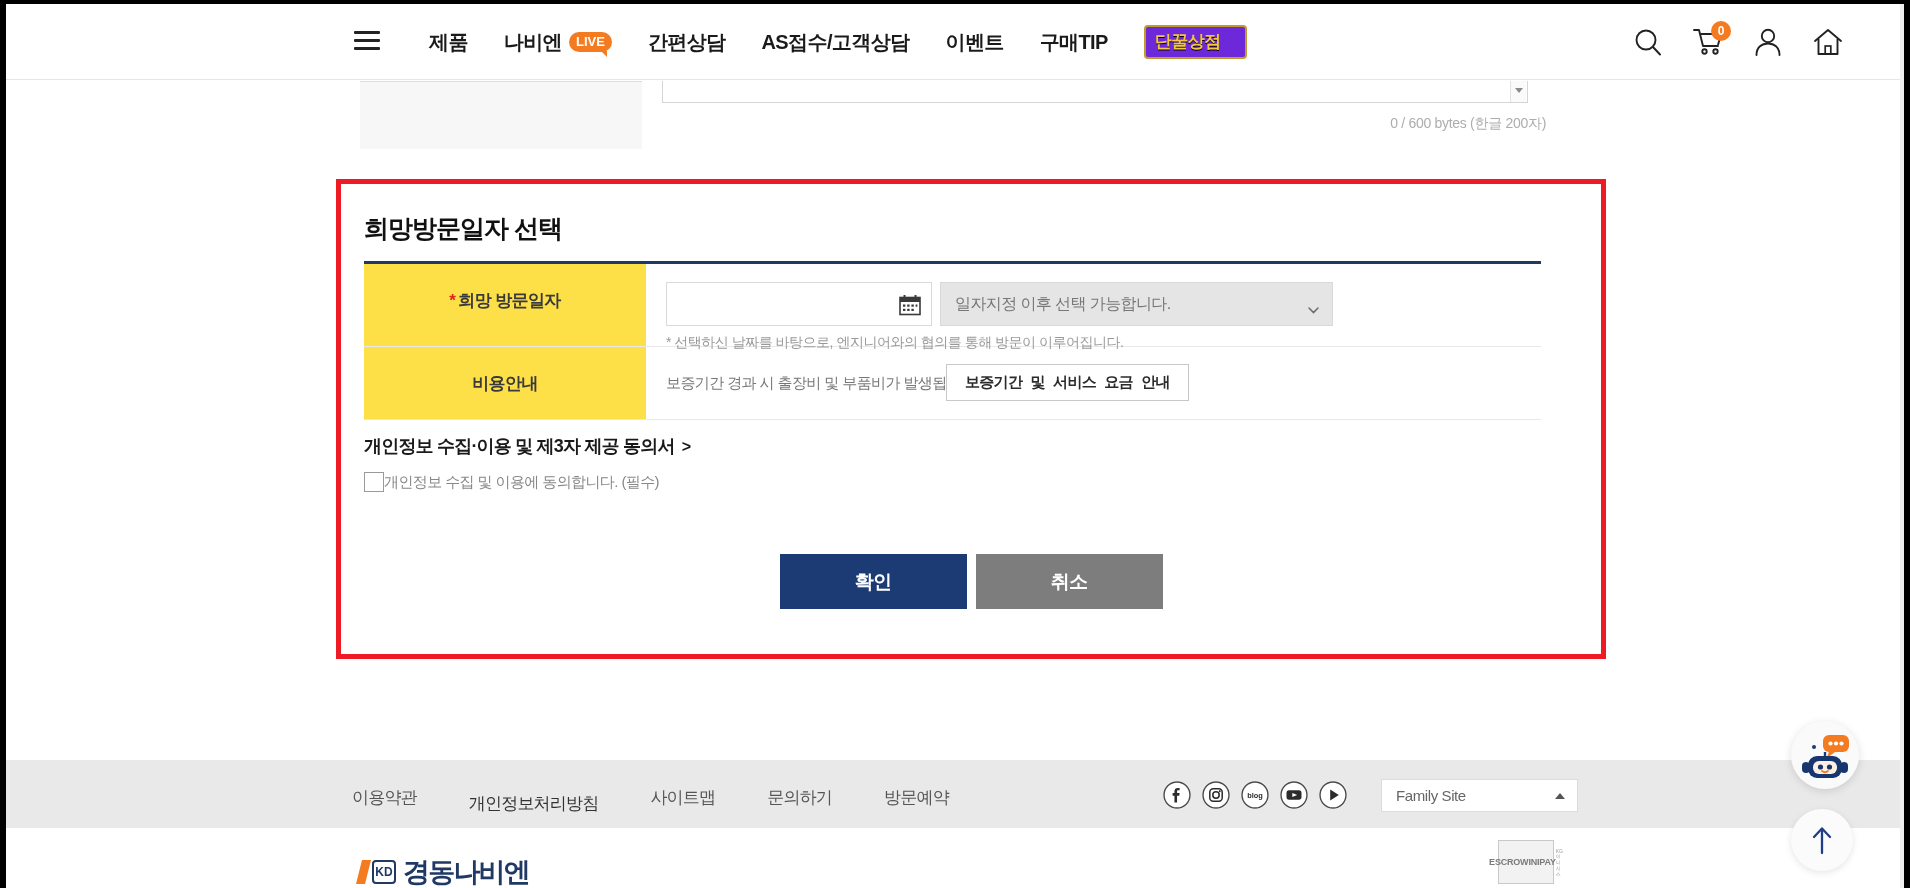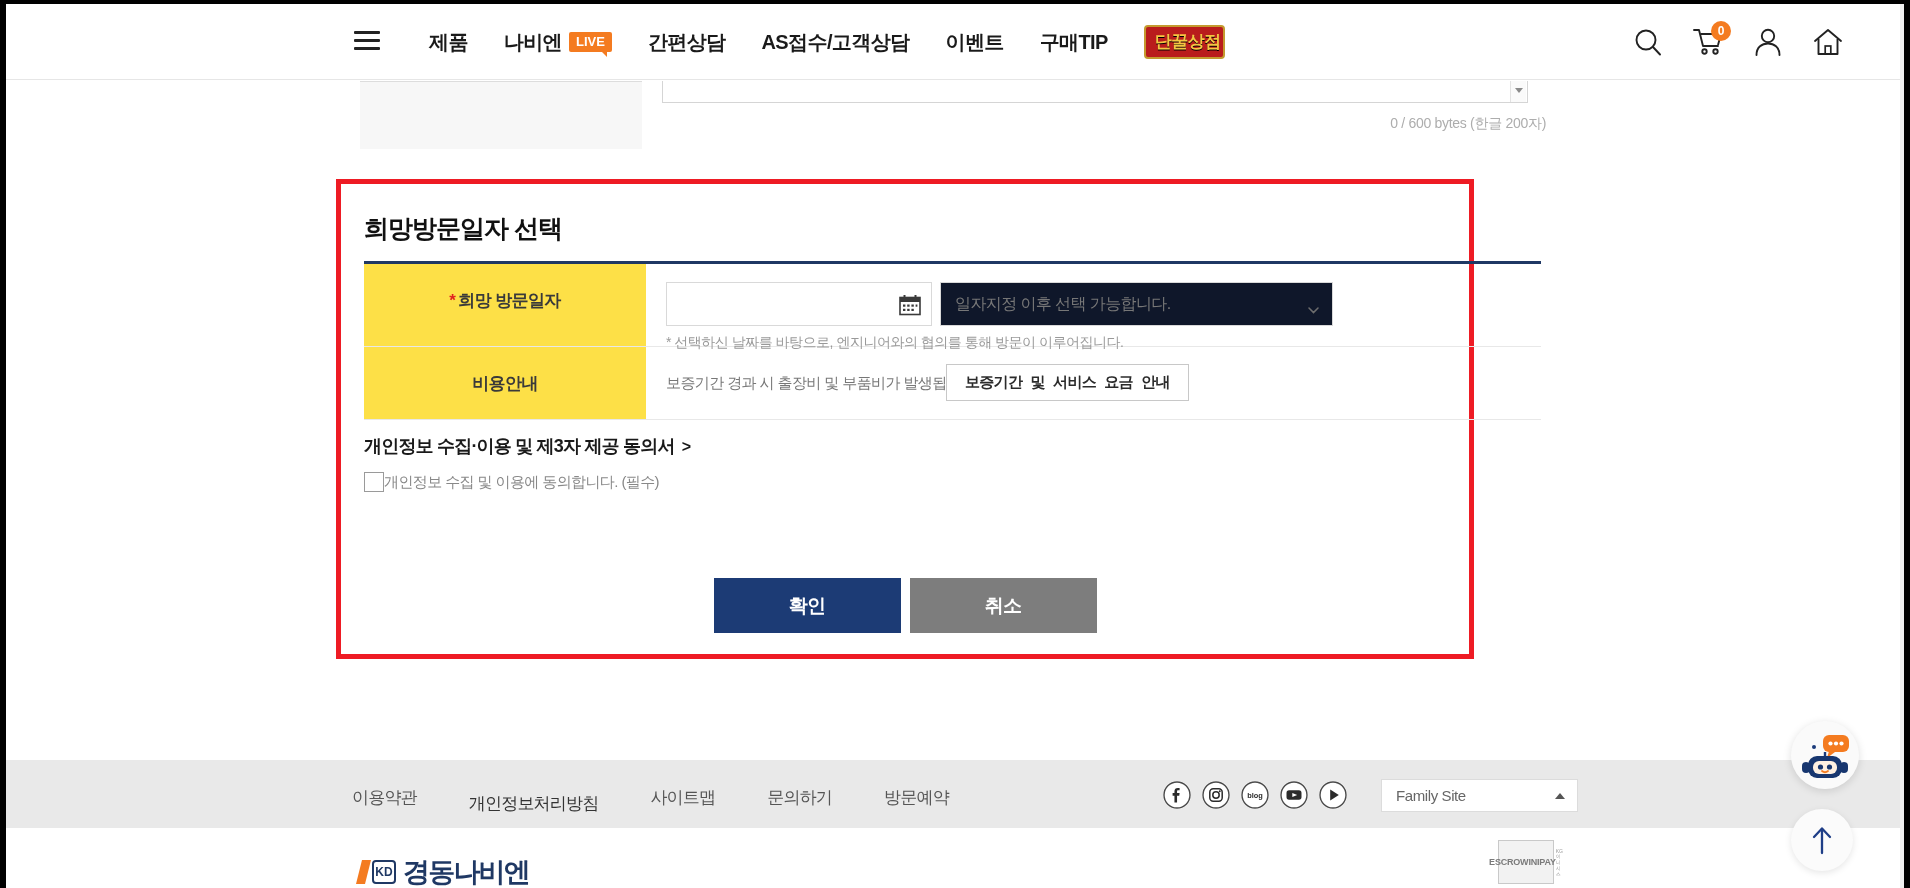--- a/index.html
+++ b/index.html
@@ -44,38 +44,38 @@
     font-size: 20px; color: #1a1a1a; font-weight: 700;
     padding: 0 18px; cursor: pointer; white-space: nowrap;
     letter-spacing: -0.6px;
     display: flex; align-items: center; gap: 7px;
   }
   .live-badge {
     display: inline-block;
     background: #f47b20; color: #fff;
     font-size: 13px; font-weight: 700;
     padding: 2px 7px 3px 7px;
-    border-radius: 2px;
+    border-radius: 10px;
     letter-spacing: 0px;
     position: relative;
   }
   .live-badge::after {
     content: ""; position: absolute;
     bottom: -5px; right: 5px;
     border-left: 6px solid transparent;
     border-right: 0px solid transparent;
     border-top: 6px solid #f47b20;
   }
   .shop-badge {
     display: inline-block;
-    background: #b91c1c; color: #f5c542;
+    background: #6d28d9; color: #f5c542;
     border: 2px solid #c49a2e;
     border-radius: 4px;
     font-size: 17px; font-weight: 700;
-    padding: 3px 2px 4px 9px;
+    padding: 3px 24px 4px 9px;
     letter-spacing: -0.5px;
     text-shadow: 0 1px 0 #000;
   }
 
   .header-icons {
     position: absolute; right: 60px; top: 0; height: 76px;
     display: flex; align-items: center; gap: 28px;
   }
   .hicon { width: 32px; height: 32px; cursor: pointer; position: relative; }
   .cart-badge {
@@ -121,21 +121,21 @@
   }
   .byte-counter {
     position: absolute; right: 0px; top: 34px;
     font-size: 14px; color: #adadad; letter-spacing: -0.3px;
   }
 
   
   .redbox {
     position: absolute;
     left: 330px; top: 175px;
-    width: 1138px; height: 480px;
+    width: 1270px; height: 480px;
     border: 5px solid #ee1b24;
     background: #ffffff;
   }
 
   .section-title {
     position: absolute; left: 23px; top: 28px;
     font-size: 25px; font-weight: 700; color: #111;
     letter-spacing: -1px;
   }
   .title-rule {
@@ -170,21 +170,21 @@
     width: 266px; height: 44px;
     border: 1px solid #d9d9d9; background: #fff;
   }
   .cal-icon {
     position: absolute; right: 10px; top: 11px;
     width: 22px; height: 22px; cursor: pointer;
   }
   .visit-select {
     position: absolute; left: 294px; top: 18px;
     width: 393px; height: 44px;
-    border: 1px solid #d9d9d9; background: #0f172a;
+    border: 1px solid #d9d9d9; background: #e5e5e5;
     display: flex; align-items: center;
     padding: 0 14px;
   }
   .visit-select span {
     font-size: 16px; color: #777; letter-spacing: -0.6px;
   }
   .sel-chev {
     position: absolute; right: 13px; top: 17px;
     width: 11px; height: 7px;
   }
@@ -221,21 +221,21 @@
   .cbox {
     width: 20px; height: 20px;
     border: 1px solid #9a9a9a; background: #fff; cursor: pointer;
   }
   .agree-label {
     font-size: 15px; color: #888; letter-spacing: -0.6px; cursor: pointer;
   }
 
   
   .btn-bar {
-    position: absolute; left: 0; top: 394px;
+    position: absolute; left: 0; top: 370px;
     width: 100%;
     display: flex; justify-content: center; gap: 9px;
   }
   .btn {
     width: 187px; height: 55px;
     display: flex; align-items: center; justify-content: center;
     font-size: 19px; font-weight: 700; color: #fff;
     letter-spacing: -0.8px; cursor: pointer;
     border: none;
     font-family: "Liberation Sans", sans-serif;

